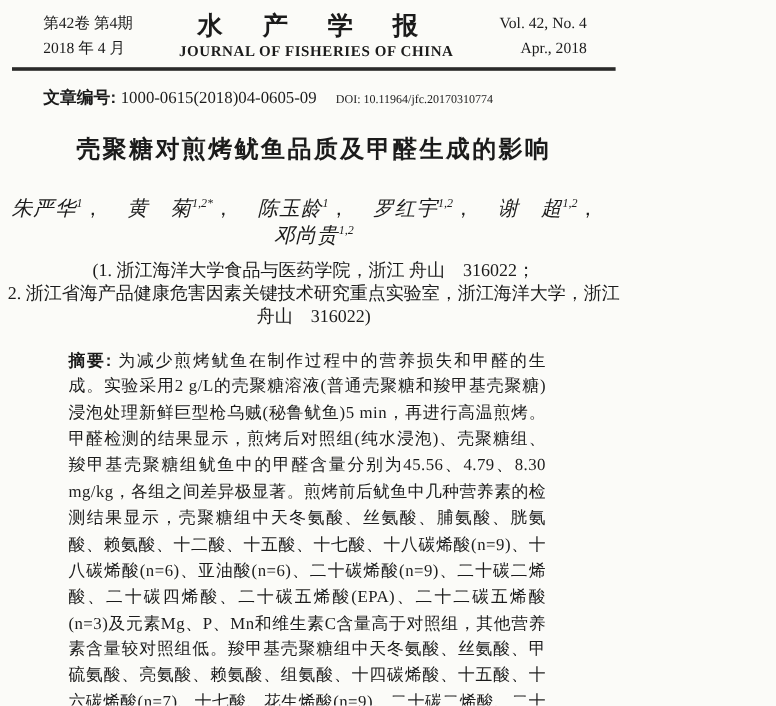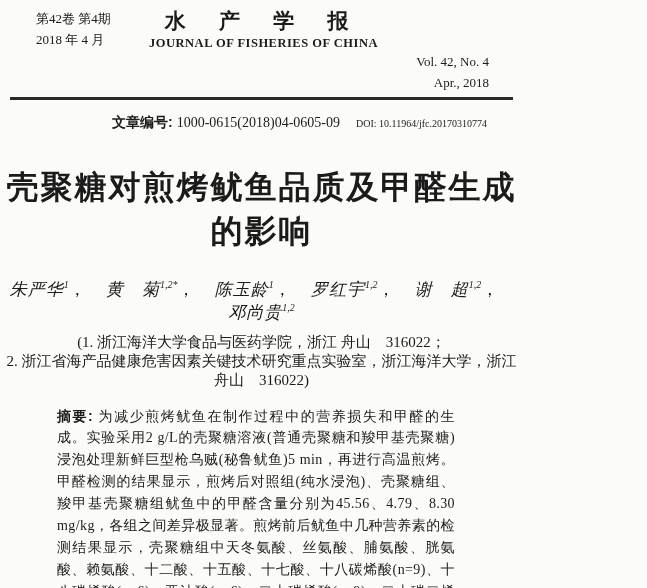--- a/index.html
+++ b/index.html
@@ -14,35 +14,35 @@
   
   .jheader{
     display:flex;justify-content:space-between;align-items:flex-start;
     padding:0 34px 0 36px;
   }
   .jh-left{font-size:13px;line-height:21px;white-space:nowrap;}
   .jh-center{text-align:center;flex:1;}
   .jh-cn{font-size:21px;font-weight:bold;letter-spacing:14px;line-height:26px;}
   .jh-en{font-size:12.5px;font-weight:bold;letter-spacing:.5px;line-height:18px;
          font-family:"Liberation Serif","DejaVu Serif",serif;}
-  .jh-right{font-size:13px;line-height:21px;text-align:right;white-space:nowrap;margin-top:43px;}
+  .jh-right{font-size:13px;line-height:21px;text-align:right;white-space:nowrap;}
   .jrule{height:2.5px;background:#2a2a2a;margin:4px 10px 0 10px;}
 
   
   .meta-row{
-    display:flex;justify-content:flex-end;align-items:baseline;
+    display:flex;justify-content:flex-start;align-items:baseline;
     padding:0 36px;margin-top:14px;font-size:14px;
   }
   .blabel{font-weight:bold;font-family:"Liberation Sans","DejaVu Sans",sans-serif;}
   .meta-doi{font-size:10px;margin-left:16px;}
 
   
   .title{
-    text-align:center;margin-top:34px;
-    font-size:32px;font-weight:bold;letter-spacing:2px;
+    text-align:center;margin-top:20px;
+    font-size:20px;font-weight:bold;letter-spacing:2px;
     font-family:"Liberation Sans","DejaVu Sans",sans-serif;
   }
   .authors{
     text-align:center;margin-top:24px;font-size:17px;letter-spacing:1px;
   }
   .author{white-space:nowrap;font-style:italic;}
   .author sup{font-size:10px;letter-spacing:0;}
   .author-sep{margin-right:14px;}
   .affils{text-align:center;margin-top:9px;font-size:15px;line-height:19px;}
 

